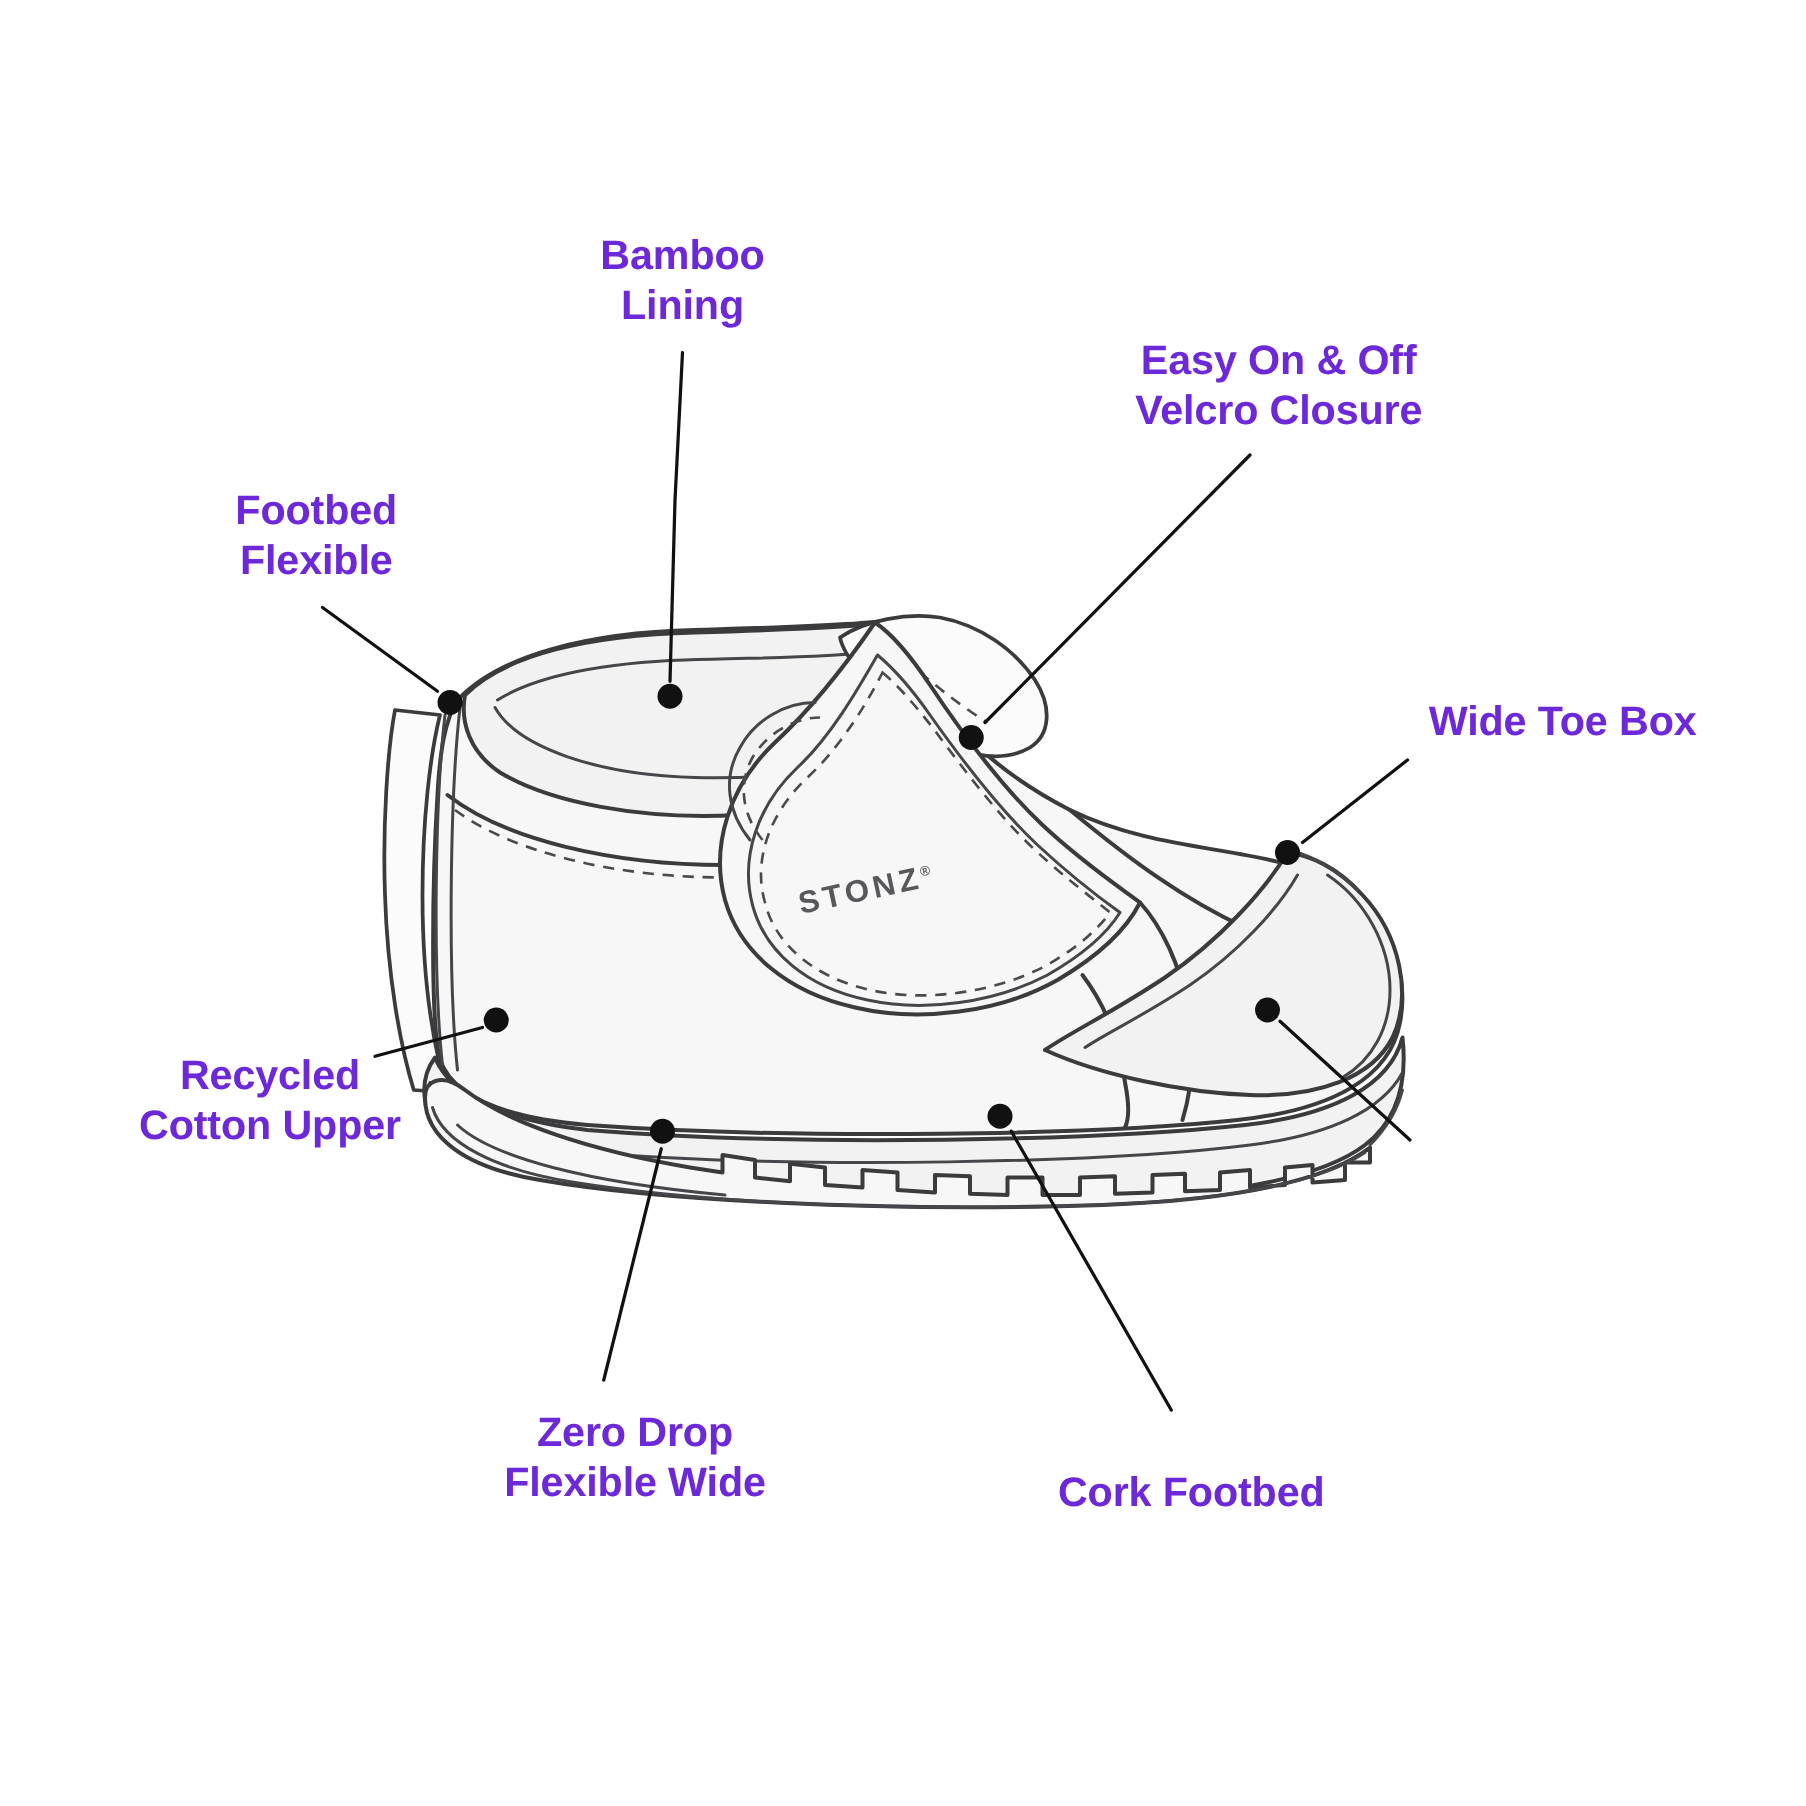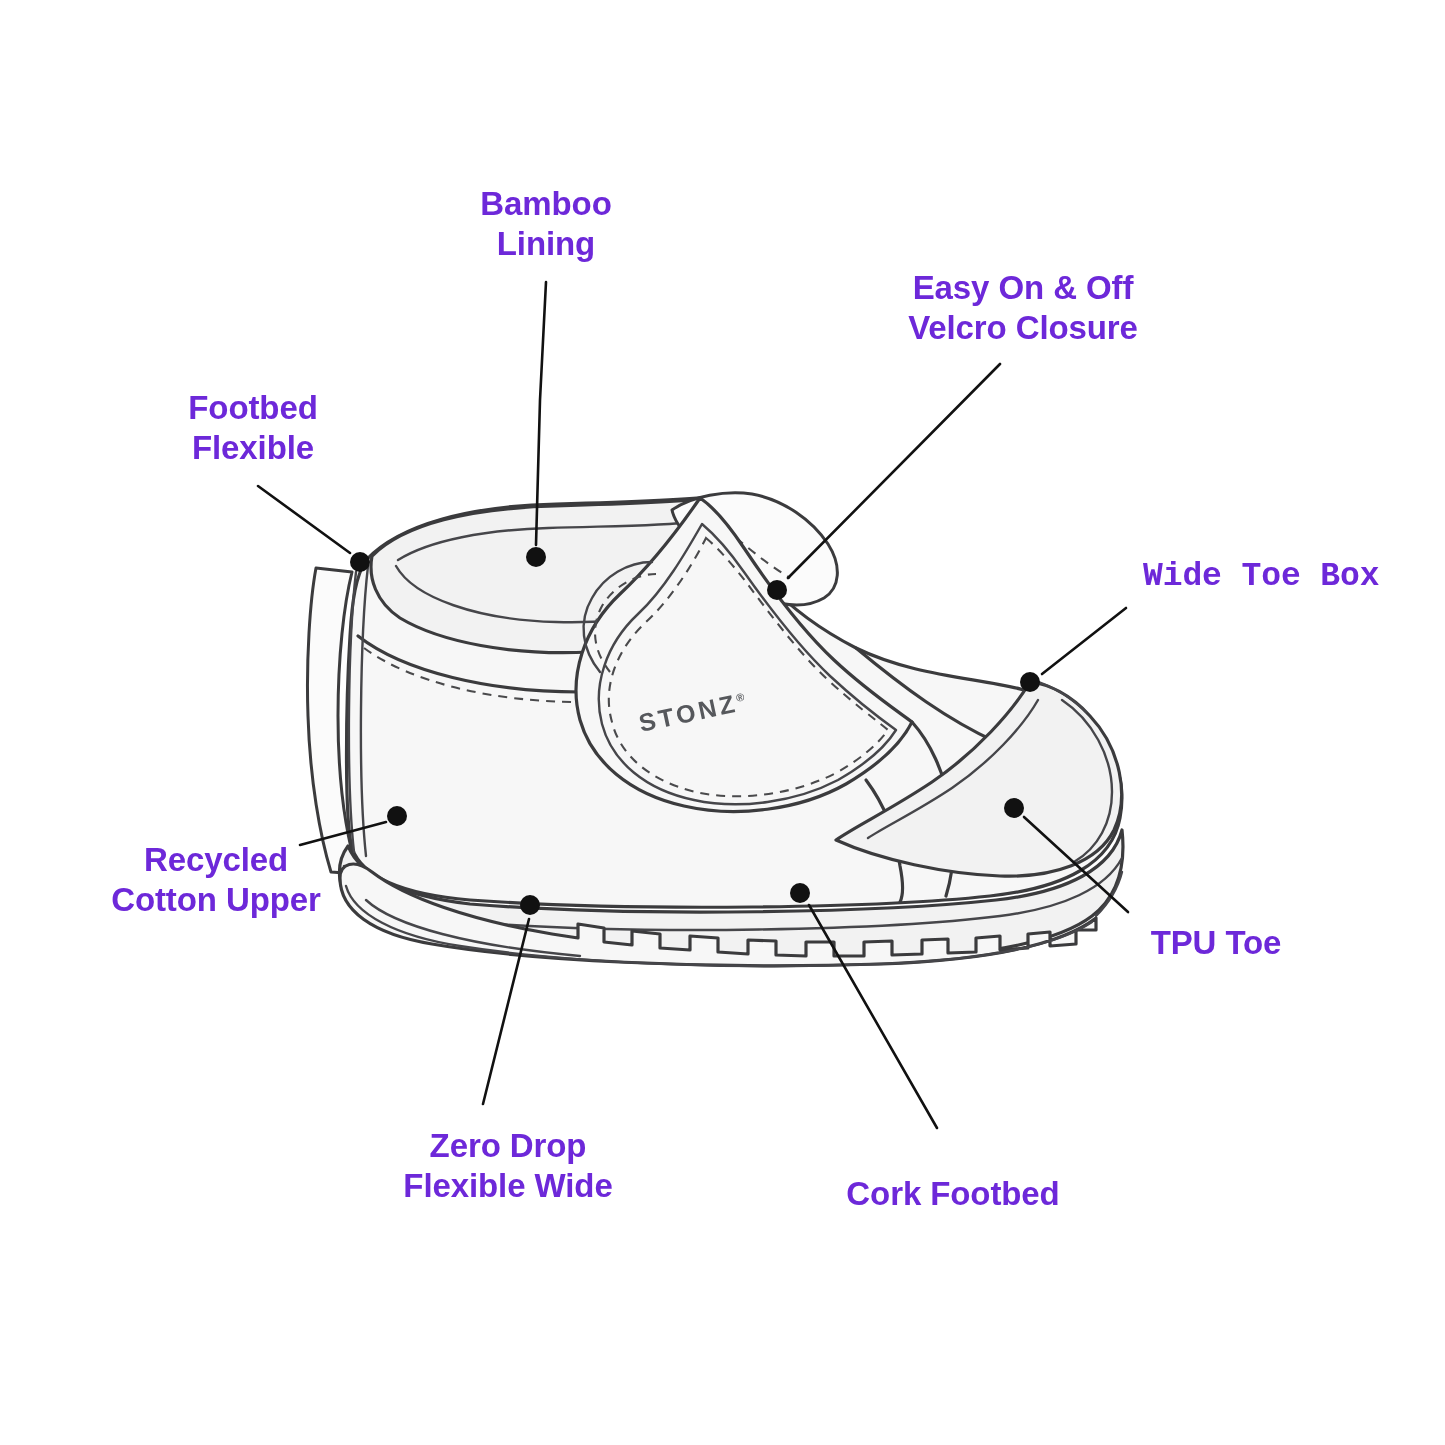--- a/index.html
+++ b/index.html
@@ -32,21 +32,21 @@
     position: absolute;
     color: #6d28d9;
     font-weight: 700;
     font-size: 33px;
     line-height: 1.22;
     letter-spacing: -0.1px;
     white-space: pre;
     user-select: none;
   }
   .ca-center { text-align: center; transform: translateX(-50%); }
-  .ca-left   { text-align: left; font-family: Liberation Mono, monospace; }
+  .ca-left   { text-align: left; }
   .brandmark {
     position: absolute;
     color: #56585c;
     font-weight: 700;
     font-size: 25px;
     letter-spacing: 3.2px;
     transform: rotate(-12deg);
     user-select: none;
   }
   .brandmark .reg {
@@ -223,18 +223,18 @@
   <div class="brandmark" style="left:638px; top:698px;">
     <span>STONZ</span><span class="reg">®</span>
   </div>
 
   <div id="label-group">
       <div class="callout-label ca-center" style="left: 546px; top: 184px;"><div>Bamboo</div><div>Lining</div></div>
       <div class="callout-label ca-center" style="left: 1023px; top: 268px;"><div>Easy On &amp; Off</div><div>Velcro Closure</div></div>
       <div class="callout-label ca-center" style="left: 253px; top: 388px;"><div>Footbed</div><div>Flexible</div></div>
       <div class="callout-label ca-left" style="left: 1143px; top: 557px;"><div>Wide Toe Box</div></div>
       <div class="callout-label ca-center" style="left: 216px; top: 840px;"><div>Recycled</div><div>Cotton Upper</div></div>
-      <div class="callout-label ca-center" style="left: 1216px; top: 923px;"><div>TPU Toe</div></div>
+      <div class="callout-label ca-center" style="left: 1216px; top: 923px;"></div>
       <div class="callout-label ca-center" style="left: 508px; top: 1126px;"><div>Zero Drop</div><div>Flexible Wide</div></div>
       <div class="callout-label ca-center" style="left: 953px; top: 1146px; margin-top: 28px;"><div>Cork Footbed</div></div>
     </div>
 
 </div>
 
 </body></html>

